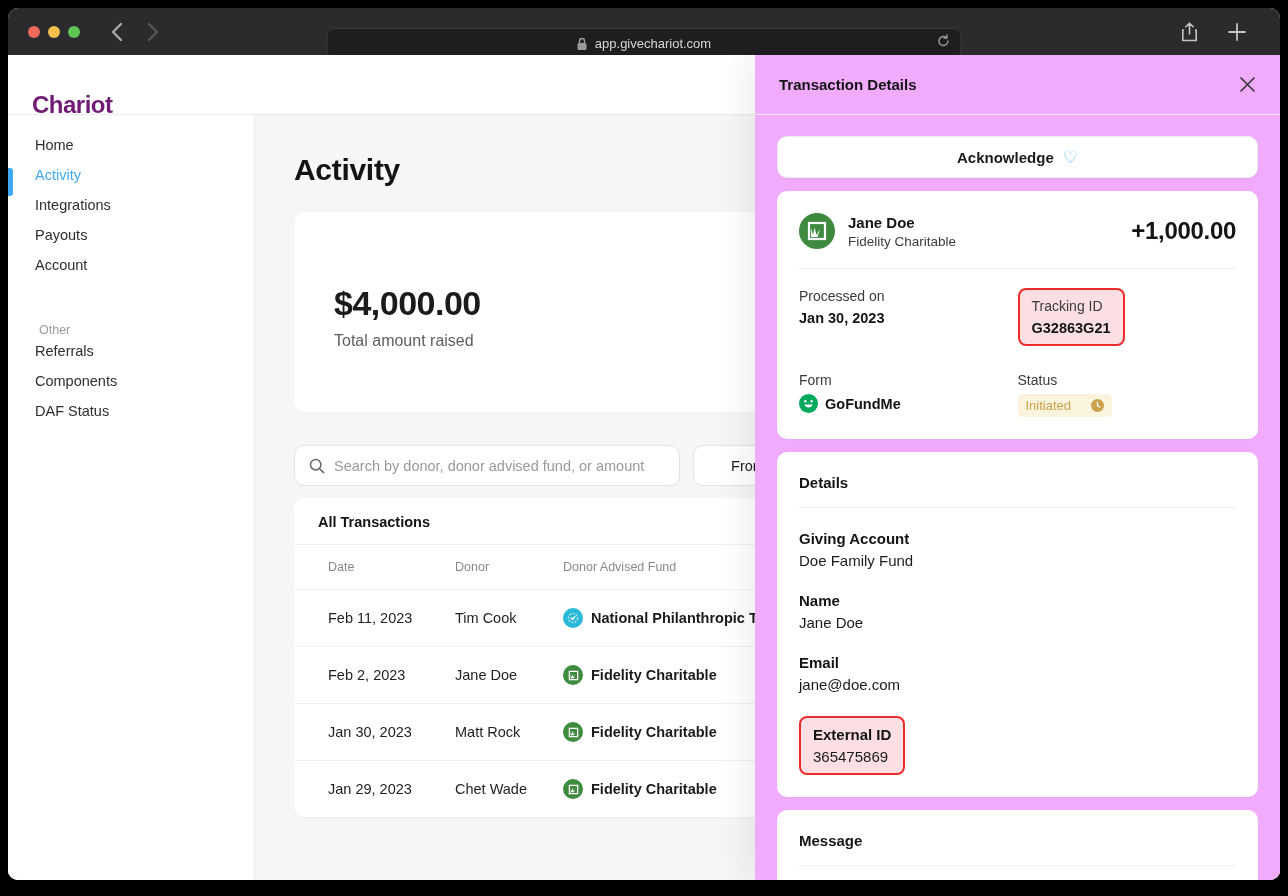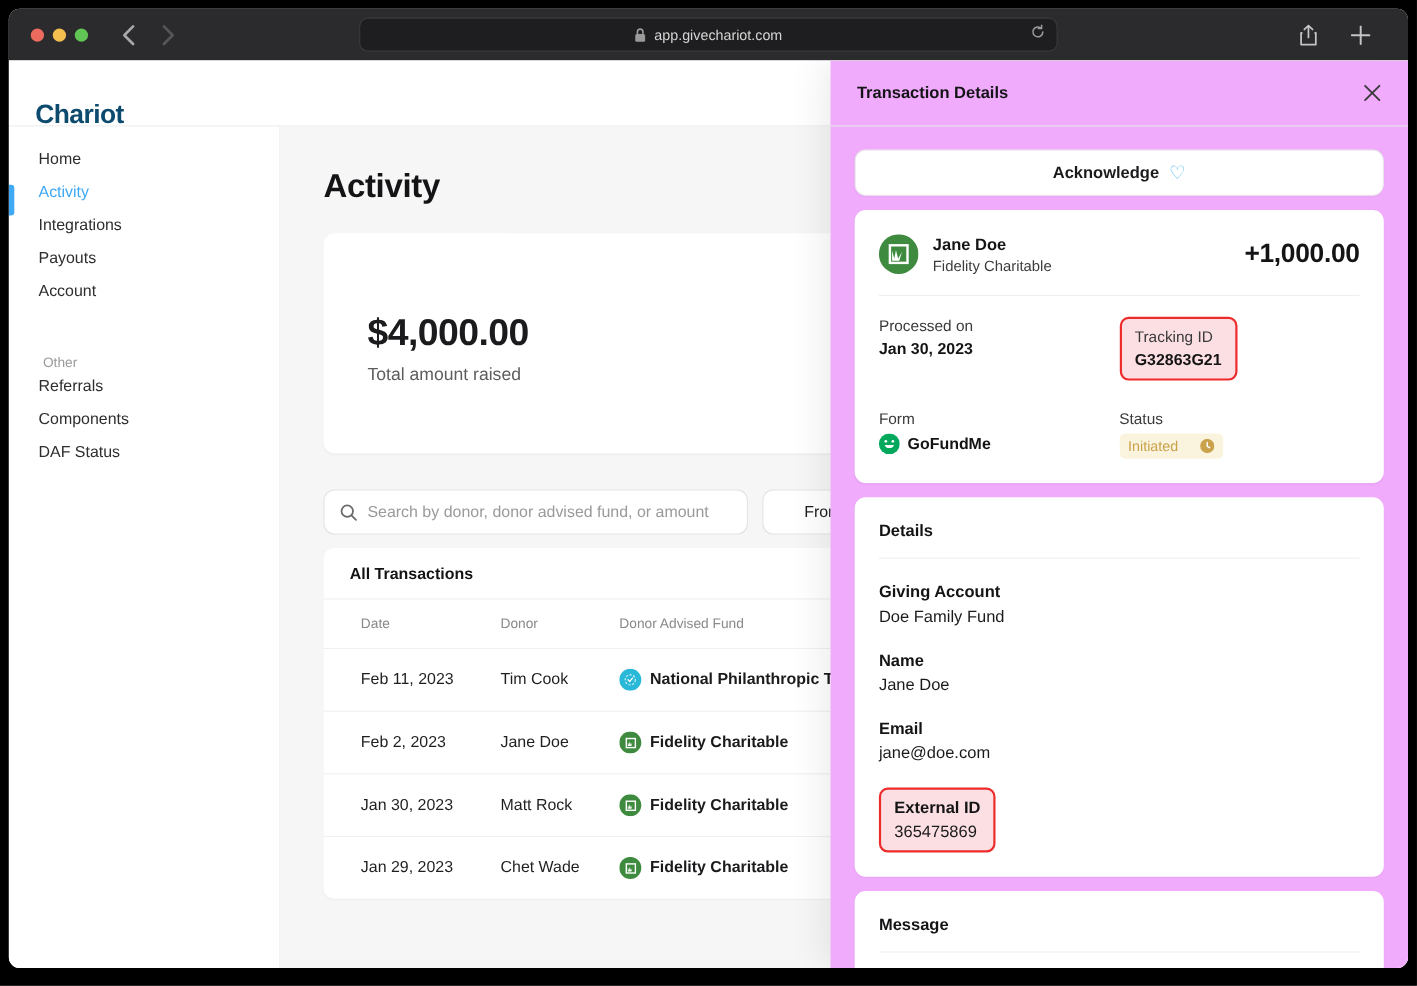--- a/index.html
+++ b/index.html
@@ -9,28 +9,28 @@
 
   
   .chrome { height:47px; background:#2b2b2d; display:flex; align-items:center; position:relative; flex:0 0 auto; }
   .traffic { display:flex; gap:8px; margin-left:20px; }
   .light { width:12px; height:12px; border-radius:50%; }
   .light.red { background:#ed6a5f; }
   .light.yellow { background:#f5bf4f; }
   .light.green { background:#61c555; }
   .nav-arrows { display:flex; gap:24px; margin-left:30px; }
   .nav-arrows svg { display:block; }
-  .url-bar { position:absolute; left:50%; top:8px; transform:translateX(-50%); width:635px; height:31px; background:#1e1e20; border:1px solid #3a3a3c; border-radius:8px; display:flex; align-items:center; justify-content:center; color:#d6d6d6; font-size:13px; gap:7px; }
+  .url-bar { position:absolute; left:50%; top:20px; transform:translateX(-50%); width:635px; height:31px; background:#1e1e20; border:1px solid #3a3a3c; border-radius:8px; display:flex; align-items:center; justify-content:center; color:#d6d6d6; font-size:13px; gap:7px; }
   .url-reload { position:absolute; right:10px; top:5px; color:#9a9a9a; font-size:15px; }
   .chrome-right { position:absolute; right:34px; top:0; height:47px; display:flex; align-items:center; gap:30px; }
 
   
   .app { flex:1; position:relative; background:#fff; display:flex; flex-direction:column; overflow:hidden; }
   .app-header { height:60px; background:#fff; border-bottom:1px solid #ececec; display:flex; align-items:center; padding-left:24px; flex:0 0 auto; }
-  .logo { font-size:24px; font-weight:bold; color:#0c4a6e; letter-spacing:-0.5px;margin-top:40px; }
+  .logo { font-size:24px; font-weight:bold; color:#701a75; letter-spacing:-0.5px;margin-top:40px; }
   .app-body { flex:1; display:flex; overflow:hidden; }
 
   
   .sidebar { width:247px; flex:0 0 auto; background:#fff; border-right:1px solid #ececec; padding-top:22px; position:relative; }
   .side-item { position:relative; height:30px; display:flex; align-items:flex-start; padding-left:27px; font-size:14.5px; color:#2e2e30; cursor:pointer; }
   .side-item.active { color:#3fa9f5; }
   .side-item.active::before { content:""; position:absolute; left:0; top:1px; width:5px; height:28px; background:#3fa9f5; border-radius:0 3px 3px 0; }
   .side-gap { height:30px; }
   .side-label { height:26px; display:flex; align-items:center; padding-left:31px; font-size:12.5px; color:#9b9b9d; }
 

